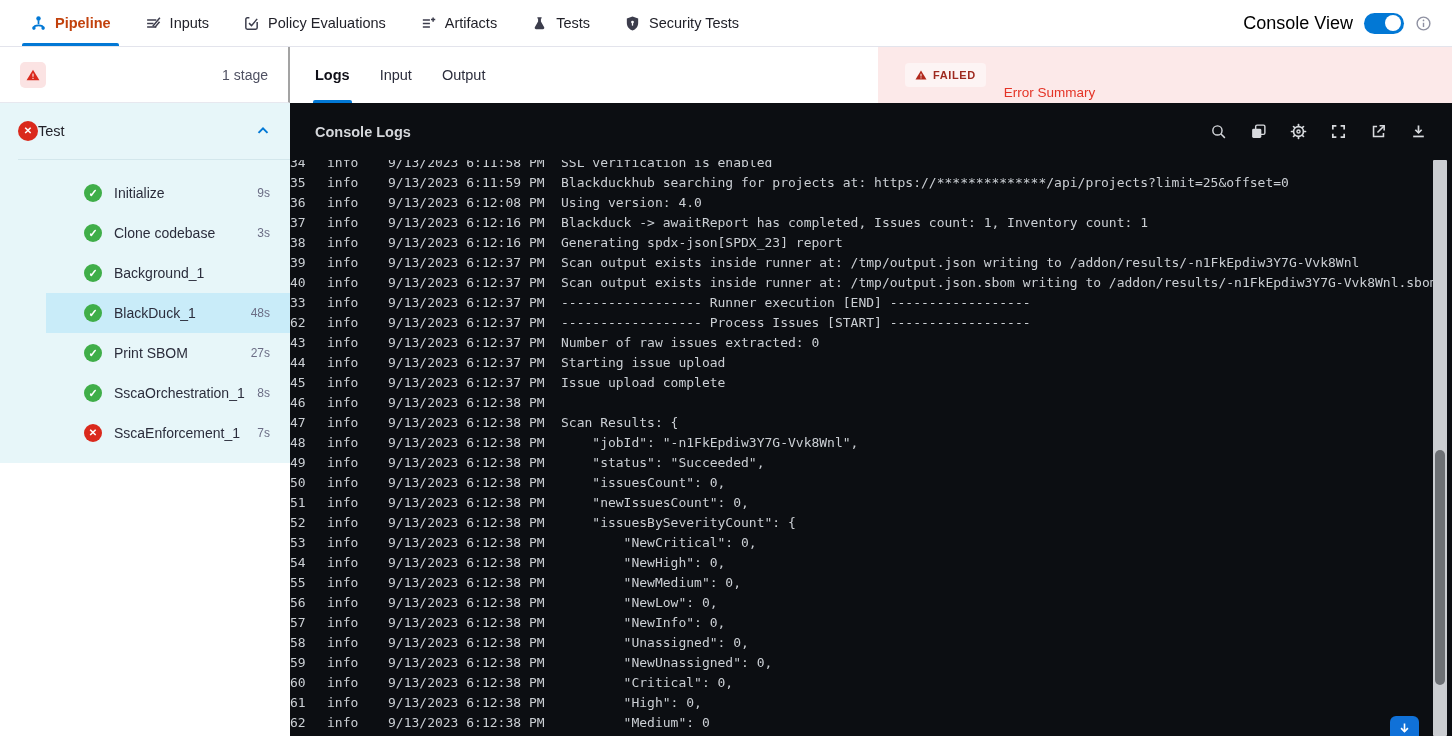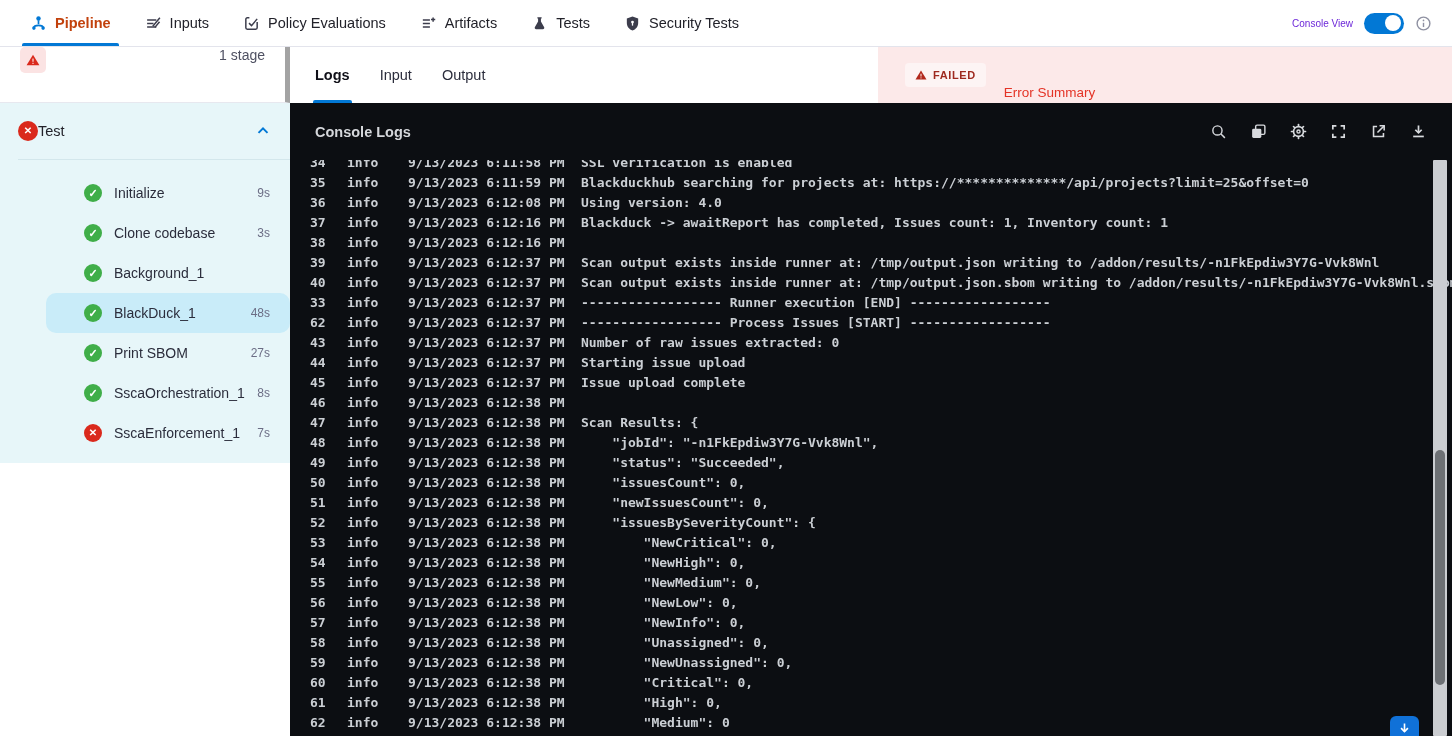--- a/index.html
+++ b/index.html
@@ -22,49 +22,49 @@
     position:relative; cursor:pointer;
   }
   .nav-tab .ico { width:17px; height:17px; color:#3c3d4c; }
   .nav-tab.active { color:#c2410c; font-weight:700; }
   .nav-tab.active .ico { color:#0278d5; }
   .nav-tab.active::after {
     content:""; position:absolute; left:-8px; right:-8px; bottom:0; height:3px;
     background:#0278d5; border-radius:2px 2px 0 0;
   }
   .nav-right { margin-left:auto; display:flex; align-items:center; gap:11px; padding-right:20px; }
-  .console-view-label { font-size:10px; color:#6d28d9; }
+  .console-view-label { font-size:18px; color:#000000; }
   .toggle { width:40px; height:21px; border-radius:11px; background:#0278d5; position:relative; cursor:pointer; }
   .toggle .knob { position:absolute; top:2.5px; right:3px; width:16px; height:16px; border-radius:50%; background:#fff; }
   .info-btn { width:17px; height:17px; color:#8f91a2; cursor:pointer; }
 
   
   .left-col { position:absolute; top:47px; left:0; width:290px; bottom:0; background:#fff; }
   .stage-summary {
-    height:56px; background:#fff; border-bottom:1px solid #e7e8ef; border-right:5px solid #a3a3a3;
-    display:flex; align-items:flex-start; padding:0 20px;
+    height:56px; background:#fff; border-bottom:1px solid #e7e8ef; border-right:2px solid #a3a3a3;
+    display:flex; align-items:center; padding:0 20px;
   }
   .warn-badge {
     width:26px; height:26px; border-radius:5px; background:#fbe3e3;
     display:flex; align-items:center; justify-content:center; color:#da291c;
   }
   .warn-badge svg { width:14px; height:14px; }
   .stage-count { margin-left:auto; font-size:14px; color:#4f5162; }
 
   .stage-panel { background:#e7f6f9; height:360px; }
   .stage-header { height:56px; display:flex; align-items:center; padding:0 18px; cursor:pointer; }
   .stage-header .name { font-size:14.5px; color:#22222a; }
   .chev { margin-left:auto; width:18px; height:18px; color:#0278d5; }
   .stage-divider { height:1px; background:#d3e7ec; margin-left:18px; }
 
   .steps { padding-top:13px; }
   .step {
     height:40px; display:flex; align-items:center; padding:0 20px 0 38px; cursor:pointer;margin-left:46px;
   }
-  .step.selected { background:#c9ecf9;border-radius:10px; }
+  .step.selected { background:#c9ecf9; }
   .step .name { margin-left:12px; font-size:14px; color:#2b2d3c; }
   .step .dur { margin-left:auto; font-size:12px; color:#6b6d85; }
 
   .status-dot {
     width:18px; height:18px; border-radius:50%; flex:0 0 auto;
     display:flex; align-items:center; justify-content:center;
     color:#fff; font-size:11px; font-weight:700; line-height:1;
   }
   .st-success .status-dot { background:#3fae49; }
   .st-success .status-dot::after { content:"\2713"; }
@@ -97,21 +97,21 @@
   .console-header { height:57px; display:flex; align-items:center; padding:0 25px; }
   .console-title { font-size:14.5px; font-weight:700; color:#d5d7db; }
   .console-icons { margin-left:auto; display:flex; align-items:center; gap:23px; }
   .cicon { width:17px; height:17px; color:#d8dade; cursor:pointer; }
 
   .log-area {
     position:absolute; top:57px; left:0; right:0; bottom:0; overflow:hidden;
     font-family:"DejaVu Sans Mono", monospace; font-size:13px; color:#cbcfd4;
   }
   .log-rows { margin-top:-7px; }
-  .log-row { display:flex; height:20px; line-height:20px; padding-left:20px; white-space:pre;font-weight:bold; }
+  .log-row { display:flex; height:20px; line-height:20px; white-space:pre; }
   .col-num   { width:37px;  flex:0 0 auto; }
   .col-level { width:61px;  flex:0 0 auto; }
   .col-time  { width:173px; flex:0 0 auto; }
   .col-msg   { flex:1; overflow:hidden; }
 
   .scrollbar {
     position:absolute; top:0; bottom:0; right:5px; width:14px;
     background:#cbcdd1; border-radius:1px;
   }
   .scroll-thumb {
@@ -385,20 +385,21 @@
           <span class="col-num">37</span>
           <span class="col-level">info</span>
           <span class="col-time">9/13/2023 6:12:16 PM</span>
           <span class="col-msg">Blackduck -&gt; awaitReport has completed, Issues count: 1, Inventory count: 1</span>
         </div>
 
         <div class="log-row">
           <span class="col-num">38</span>
           <span class="col-level">info</span>
           <span class="col-time">9/13/2023 6:12:16 PM</span>
+          <span class="col-msg">Generating spdx-json[SPDX_23] report</span>
         </div>
 
         <div class="log-row">
           <span class="col-num">39</span>
           <span class="col-level">info</span>
           <span class="col-time">9/13/2023 6:12:37 PM</span>
           <span class="col-msg">Scan output exists inside runner at: /tmp/output.json writing to /addon/results/-n1FkEpdiw3Y7G-Vvk8Wnl</span>
         </div>
 
         <div class="log-row">

